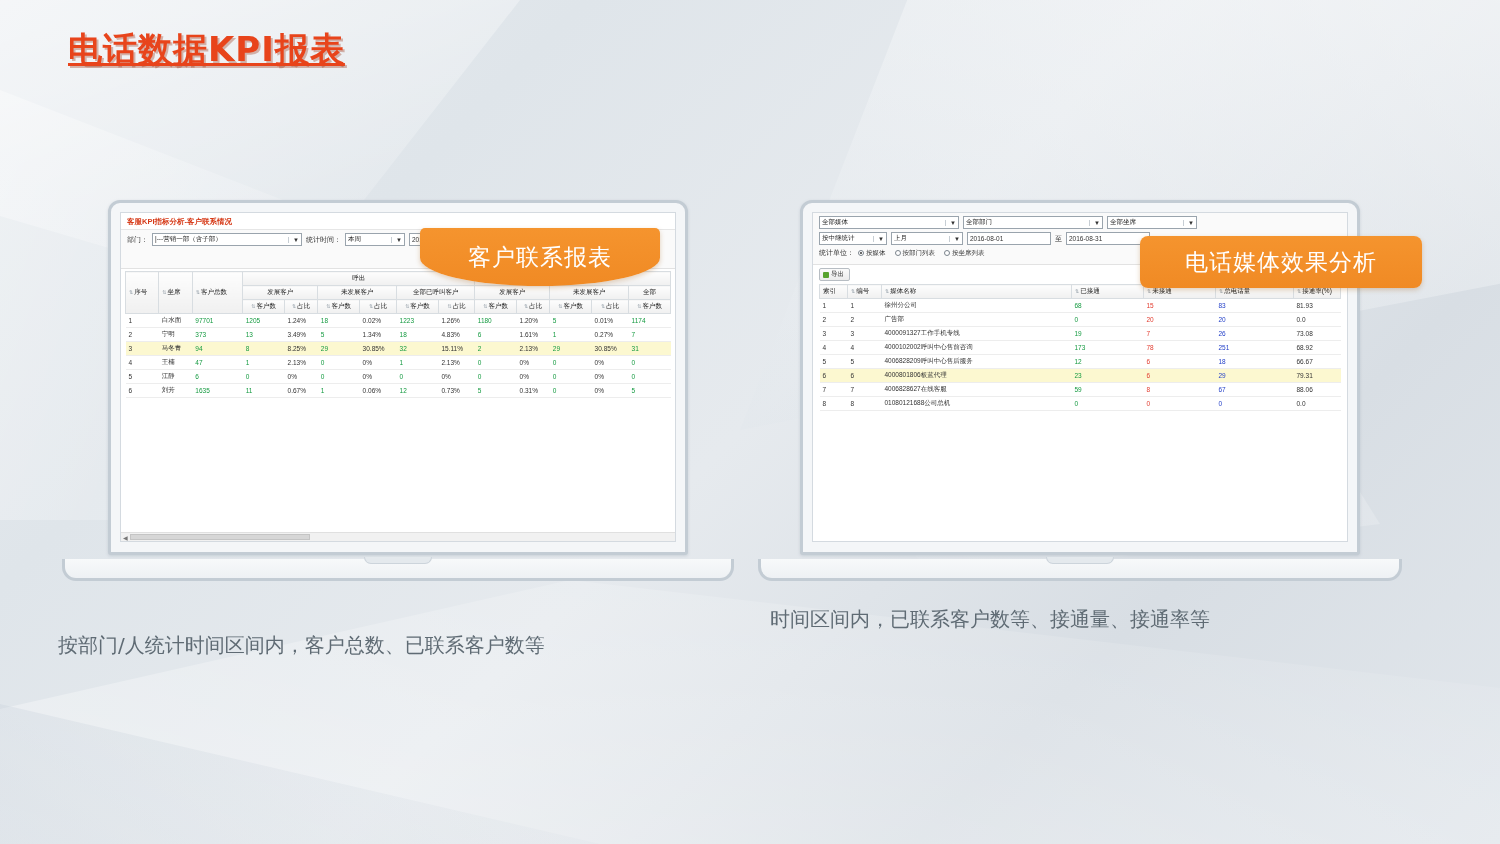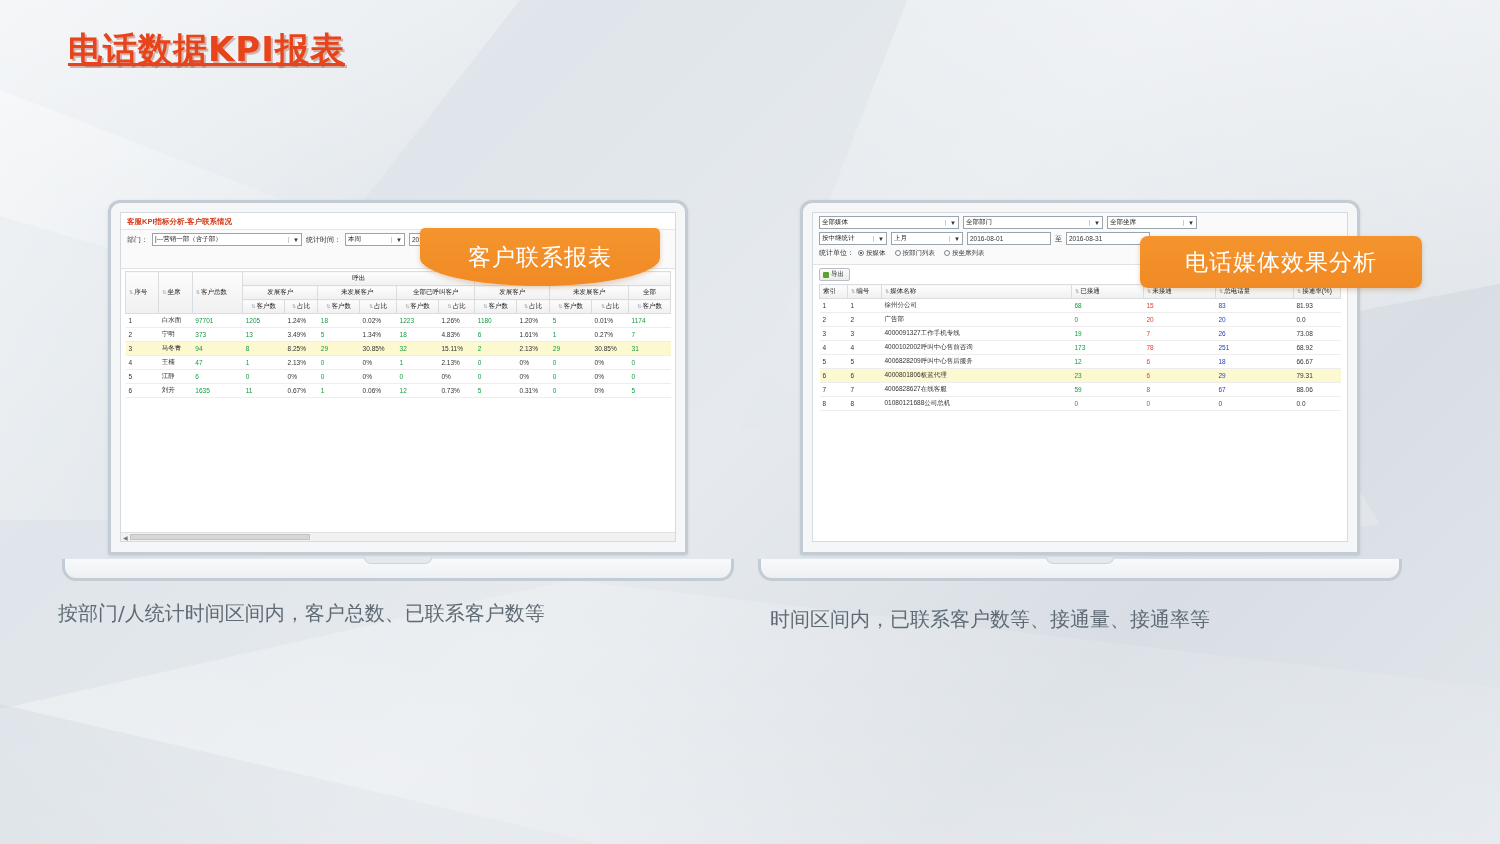--- a/index.html
+++ b/index.html
@@ -348,21 +348,21 @@
       </div>
     </div>
   </div>
   <div class="base" style="width:672px; margin-left:-46px;">
     <div class="notch"></div>
   </div>
 </div>
 
 <div class="banner" style="left:420px; top:228px; width:240px; height:58px;text-align:right;">客户联系报表</div>
 
-<div class="caption" style="left:58px; top:600px;">按部门/人统计时间区间内，客户总数、已联系客户数等</div>
+<div class="caption" style="left:58px; top:632px;">按部门/人统计时间区间内，客户总数、已联系客户数等</div>
 
 <div class="laptop" style="left:800px; top:200px; width:560px;">
   <div class="lid">
     <div class="screen" style="height:330px;">
       <div class="app">
 
 
         <div class="toolbar">
           <div class="row">
             <span class="sel" style="width:140px;">

